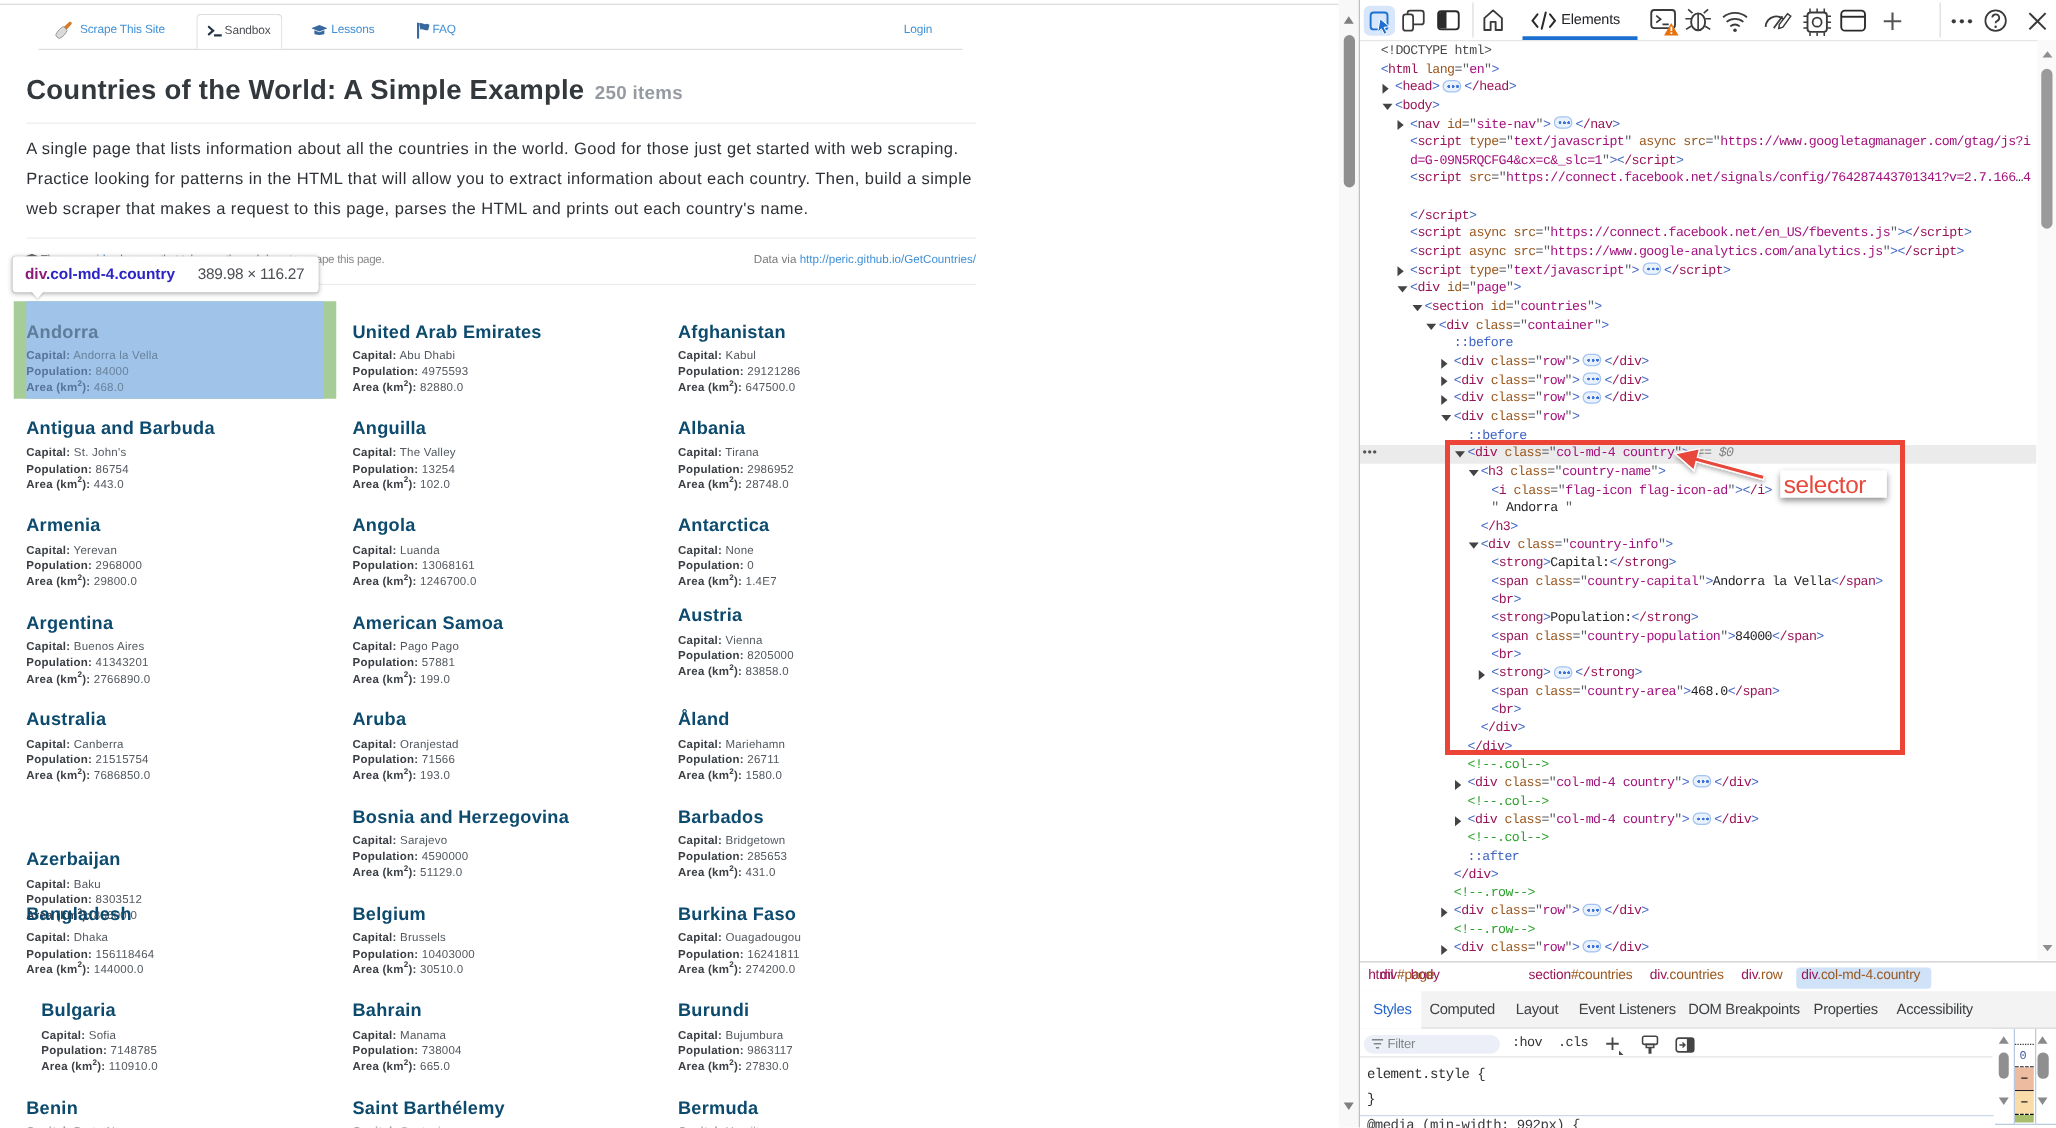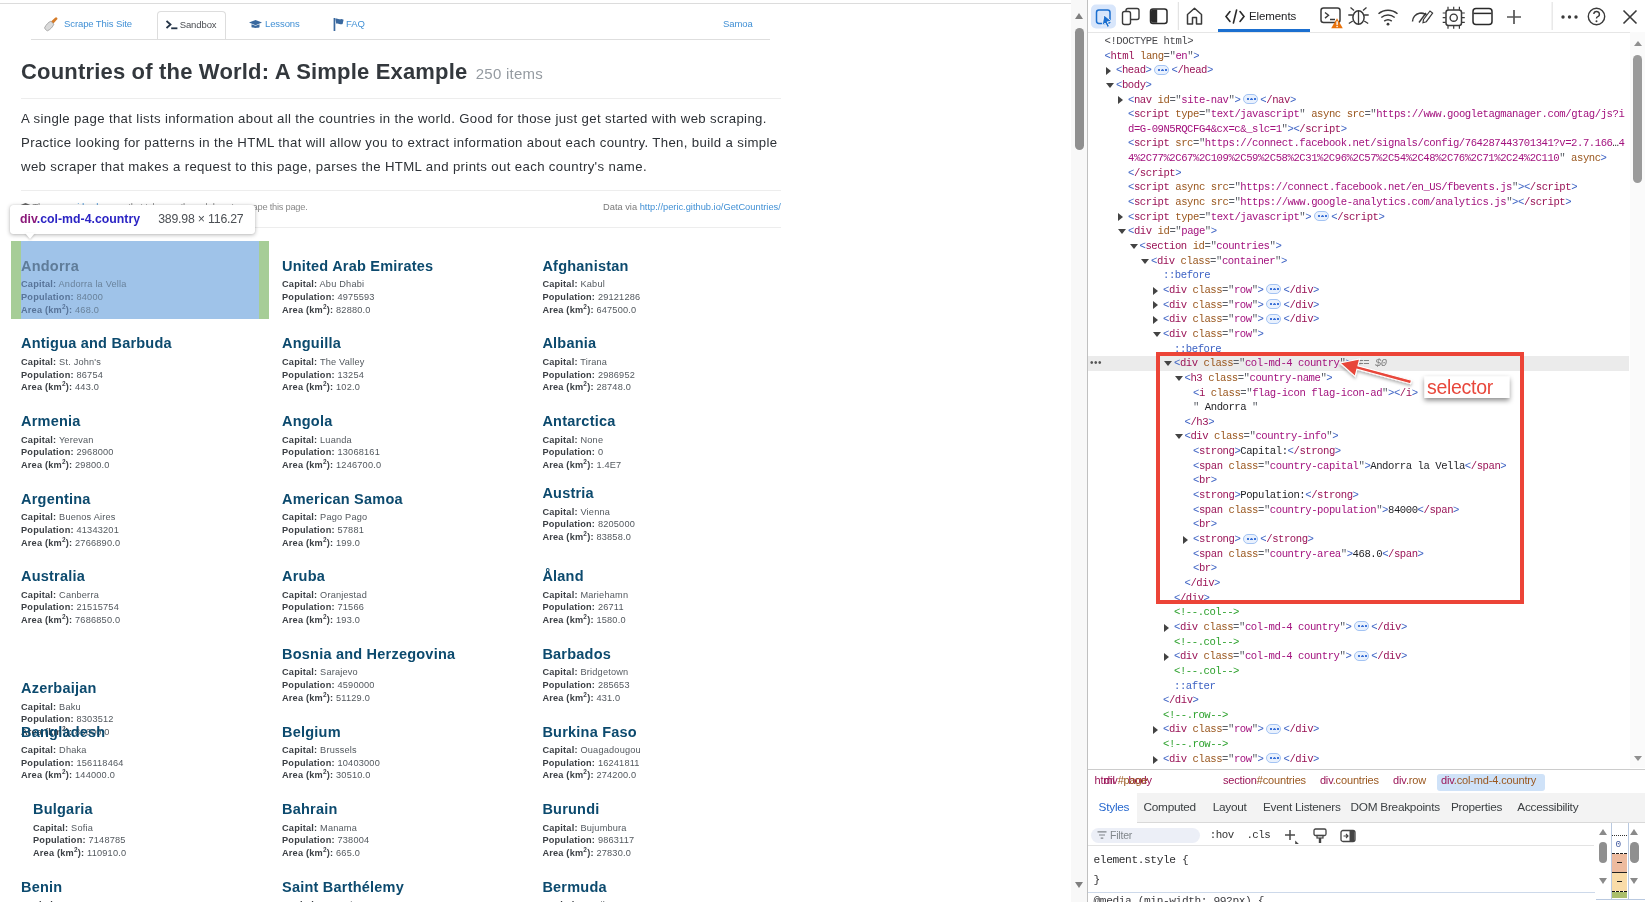--- a/index.html
+++ b/index.html
@@ -2,21 +2,21 @@
 <html><head><meta charset="utf-8"><style>
 *{margin:0;padding:0;box-sizing:border-box}
 html,body{width:1645px;height:902px;overflow:hidden;background:#fff;font-family:"Liberation Sans",sans-serif}
 .abs{position:absolute}
 
 #page{position:absolute;left:0;top:0;width:1071px;height:902px;background:#fff;overflow:hidden}
 .navlink{position:absolute;top:17.2px;font-size:9.5px;line-height:14px;color:#4190d5;letter-spacing:-0.1px}
 #sandtab{position:absolute;left:156.7px;top:11.2px;width:69.4px;height:27.8px;background:#fff;border:1px solid #ddd;border-bottom:none;border-radius:4px 4px 0 0}
 .hr{position:absolute;left:21px;width:760px;height:1.3px;background:#ededed}
 #title{position:absolute;left:21px;top:58.5px;font-size:22px;line-height:26px;font-weight:bold;color:#33383d;letter-spacing:0.18px}
-#title .items{font-size:15px;color:#959ba1;font-weight:normal;letter-spacing:0.25px;margin-left:2px}
+#title .items{font-size:15px;color:#959ba1;font-weight:bold;letter-spacing:0.25px;margin-left:2px}
 #desc{position:absolute;left:21px;top:107.3px;font-size:13.2px;line-height:24px;color:#2d3136;letter-spacing:0.36px}
 #muted{position:absolute;left:32.5px;top:200.6px;font-size:9.3px;line-height:12px;color:#8a8a8a;letter-spacing:-0.25px}
 #muted a{color:#4190d5}
 #datavia{position:absolute;top:200.9px;left:603px;font-size:9.3px;line-height:12px;color:#7a7a7a;letter-spacing:0}
 #datavia b{color:#4190d5;font-weight:normal}
 
 .cb{position:absolute;width:250px}
 .cb h3{font-size:14.5px;line-height:16px;font-weight:bold;color:#0c4a6e;letter-spacing:0.22px}
 .ci{margin-top:4.6px;font-size:9.2px;line-height:12.65px;color:#52585e;letter-spacing:0.2px}
 .ci b{color:#3b3f44}
@@ -81,21 +81,21 @@
   <svg class="abs" style="left:249px;top:19.5px" width="13" height="10" viewBox="0 0 13 10">
       <path d="M6.5 0 L13 2.6 L6.5 5.2 L0 2.6 Z" fill="#39689e"></path>
       <path d="M2.5 4.2 V7 C2.5 8.2 10.5 8.2 10.5 7 V4.2 L6.5 5.8 Z" fill="#39689e"></path>
     </svg>
   <div class="navlink" style="left:265px">Lessons</div>
   <svg class="abs" style="left:333px;top:18px" width="12" height="13" viewBox="0 0 12 13">
       <rect x="0.6" y="0" width="1.7" height="13" fill="#39689e"></rect>
       <path d="M2.3 0.8 C4.5 -0.4 6 2.2 8.6 1 L10.6 1.7 L9.6 5.9 C7 7.1 5.5 4.5 3.3 5.7 Z" fill="#39689e"></path>
     </svg>
   <div class="navlink" style="left:346px">FAQ</div>
-  <div class="navlink" style="left:723px">Samoa</div>
+  <div class="navlink" style="left:723px">Login</div>
 
   <div id="title">Countries of the World: A Simple Example <span class="items">250 items</span></div>
   <div class="hr" style="top:97.6px"></div>
 
   <div id="desc">A single page that lists information about all the countries in the world. Good for those just get started with web scraping.<br>Practice looking for patterns in the HTML that will allow you to extract information about each country. Then, build a simple<br>web scraper that makes a request to this page, parses the HTML and prints out each country's name.</div>
 
   <div class="hr" style="top:190.2px"></div>
   <svg class="abs" style="left:20px;top:203px" width="11" height="9" viewBox="0 0 11 9">
       <path d="M5.5 0 L11 2.2 L5.5 4.4 L0 2.2 Z" fill="#6a6a6a"></path>
       <path d="M2 3.6 V6 C2 7.2 9 7.2 9 6 V3.6 L5.5 5 Z" fill="#6a6a6a"></path>
@@ -279,21 +279,20 @@
 <path d="M308.5 10.5 l13 13 M321.5 10.5 l-13 13" stroke="#3a3a3a" stroke-width="1.6"></path>
 </svg>
   <div class="ln" style="left:1104.5px;top:33.90px"><span style="color:#4a4a4e">&lt;!DOCTYPE html&gt;</span></div>
 <div class="ln" style="left:1104.5px;top:48.55px"><span class="b">&lt;</span><span class="t">html</span><span class="a"> lang</span><span class="q">="</span><span class="v">en</span><span class="q">"</span><span class="b">&gt;</span></div>
 <div class="ln" style="left:1116px;top:63.20px"><i class="tr r" style="left:-10.5px;top:3.8px"></i><span class="b">&lt;</span><span class="t">head</span><span class="b">&gt;</span><span class="pill"></span><span class="b">&lt;</span><span class="t">/head</span><span class="b">&gt;</span></div>
 <div class="ln" style="left:1116px;top:77.85px"><i class="tr d" style="left:-10px;top:5px"></i><span class="b">&lt;</span><span class="t">body</span><span class="b">&gt;</span></div>
 <div class="ln" style="left:1128px;top:92.50px"><i class="tr r" style="left:-10.5px;top:3.8px"></i><span class="b">&lt;</span><span class="t">nav</span><span class="a"> id</span><span class="q">="</span><span class="v">site-nav</span><span class="q">"</span><span class="b">&gt;</span><span class="pill"></span><span class="b">&lt;</span><span class="t">/nav</span><span class="b">&gt;</span></div>
 <div class="ln" style="left:1128px;top:107.15px"><span class="b">&lt;</span><span class="t">script</span><span class="a"> type</span><span class="q">="</span><span class="v">text/javascript</span><span class="q">"</span><span class="a"> async</span><span class="a"> src</span><span class="q">="</span><span class="v">https://www.googletagmanager.com/gtag/js?i</span></div>
 <div class="ln" style="left:1128px;top:121.80px"><span class="v">d=G-09N5RQCFG4&amp;cx=c&amp;_slc=1</span><span class="q">"</span><span class="b">&gt;</span><span class="b">&lt;</span><span class="t">/script</span><span class="b">&gt;</span></div>
 <div class="ln" style="left:1128px;top:136.45px"><span class="b">&lt;</span><span class="t">script</span><span class="a"> src</span><span class="q">="</span><span class="v">https://connect.facebook.net/signals/config/764287443701341?v=2.7.166</span><span class="k">…</span><span class="v">4</span></div>
-<div class="ln" style="left:1128px;top:151.10px"><span class="v">4%2C77%2C67%2C109%2C59%2C58%2C31%2C96%2C57%2C54%2C48%2C76%2C71%2C24%2C110</span><span class="q">"</span><span class="a"> async</span><span class="b">&gt;</span></div>
 <div class="ln" style="left:1128px;top:165.75px"><span class="b">&lt;</span><span class="t">/script</span><span class="b">&gt;</span></div>
 <div class="ln" style="left:1128px;top:180.40px"><span class="b">&lt;</span><span class="t">script</span><span class="a"> async</span><span class="a"> src</span><span class="q">="</span><span class="v">https://connect.facebook.net/en_US/fbevents.js</span><span class="q">"</span><span class="b">&gt;</span><span class="b">&lt;</span><span class="t">/script</span><span class="b">&gt;</span></div>
 <div class="ln" style="left:1128px;top:195.05px"><span class="b">&lt;</span><span class="t">script</span><span class="a"> async</span><span class="a"> src</span><span class="q">="</span><span class="v">https://www.google-analytics.com/analytics.js</span><span class="q">"</span><span class="b">&gt;</span><span class="b">&lt;</span><span class="t">/script</span><span class="b">&gt;</span></div>
 <div class="ln" style="left:1128px;top:209.70px"><i class="tr r" style="left:-10.5px;top:3.8px"></i><span class="b">&lt;</span><span class="t">script</span><span class="a"> type</span><span class="q">="</span><span class="v">text/javascript</span><span class="q">"</span><span class="b">&gt;</span><span class="pill"></span><span class="b">&lt;</span><span class="t">/script</span><span class="b">&gt;</span></div>
 <div class="ln" style="left:1128px;top:224.35px"><i class="tr d" style="left:-10px;top:5px"></i><span class="b">&lt;</span><span class="t">div</span><span class="a"> id</span><span class="q">="</span><span class="v">page</span><span class="q">"</span><span class="b">&gt;</span></div>
 <div class="ln" style="left:1139.5px;top:239.00px"><i class="tr d" style="left:-10px;top:5px"></i><span class="b">&lt;</span><span class="t">section</span><span class="a"> id</span><span class="q">="</span><span class="v">countries</span><span class="q">"</span><span class="b">&gt;</span></div>
 <div class="ln" style="left:1151px;top:253.65px"><i class="tr d" style="left:-10px;top:5px"></i><span class="b">&lt;</span><span class="t">div</span><span class="a"> class</span><span class="q">="</span><span class="v">container</span><span class="q">"</span><span class="b">&gt;</span></div>
 <div class="ln" style="left:1163px;top:268.30px"><span class="p">::before</span></div>
 <div class="ln" style="left:1163px;top:282.95px"><i class="tr r" style="left:-10.5px;top:3.8px"></i><span class="b">&lt;</span><span class="t">div</span><span class="a"> class</span><span class="q">="</span><span class="v">row</span><span class="q">"</span><span class="b">&gt;</span><span class="pill"></span><span class="b">&lt;</span><span class="t">/div</span><span class="b">&gt;</span></div>
 <div class="ln" style="left:1163px;top:297.60px"><i class="tr r" style="left:-10.5px;top:3.8px"></i><span class="b">&lt;</span><span class="t">div</span><span class="a"> class</span><span class="q">="</span><span class="v">row</span><span class="q">"</span><span class="b">&gt;</span><span class="pill"></span><span class="b">&lt;</span><span class="t">/div</span><span class="b">&gt;</span></div>

